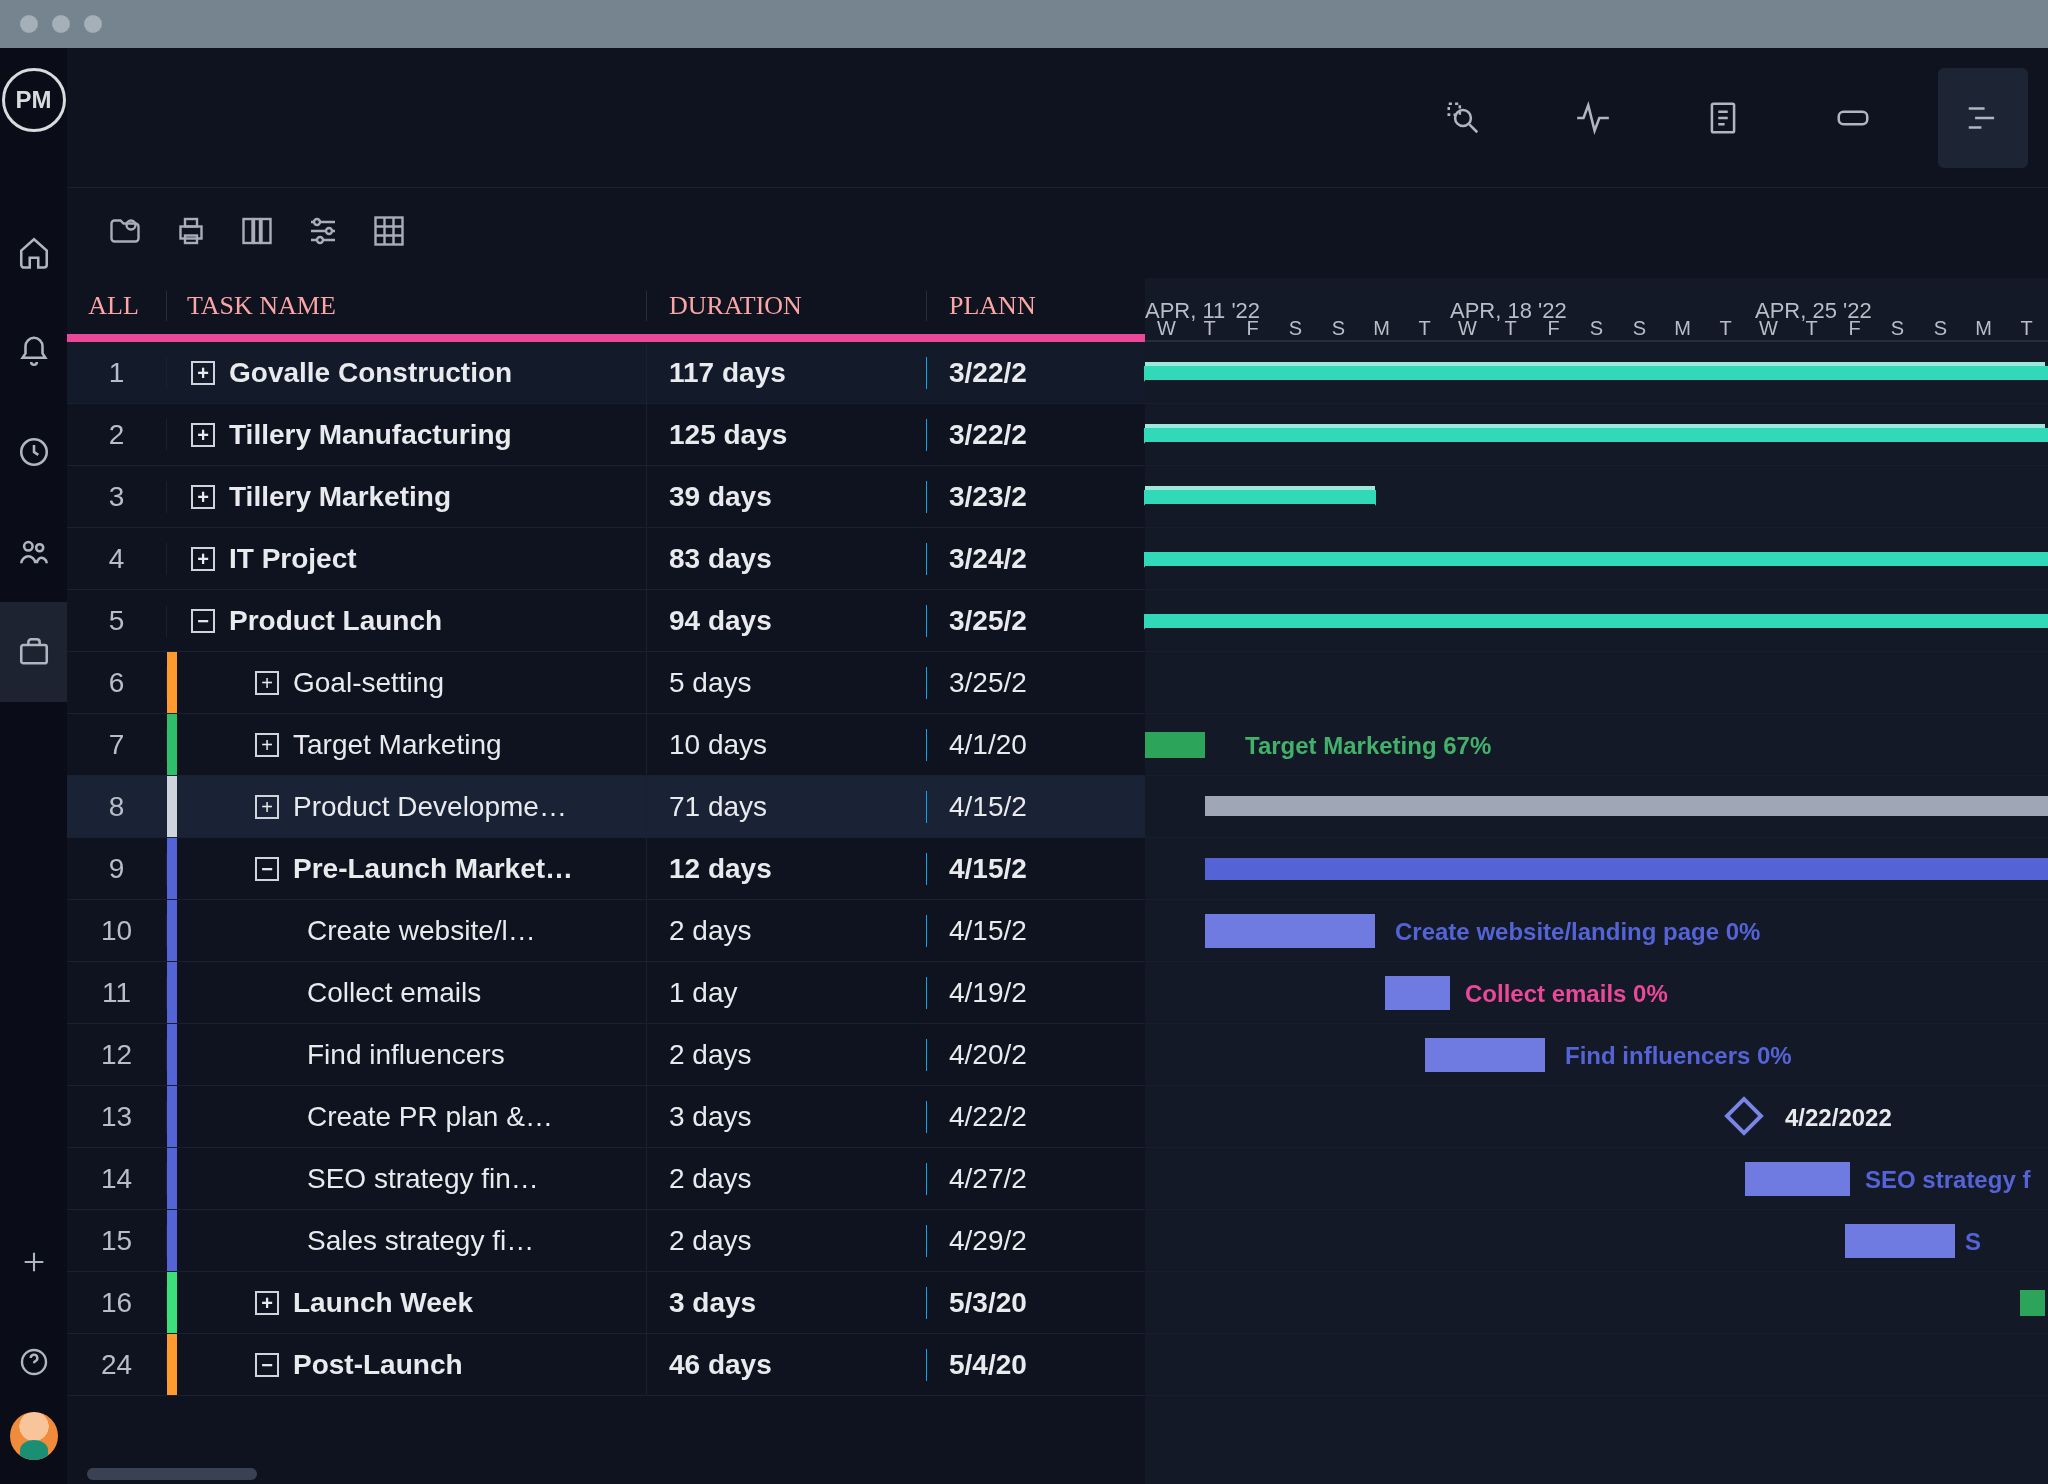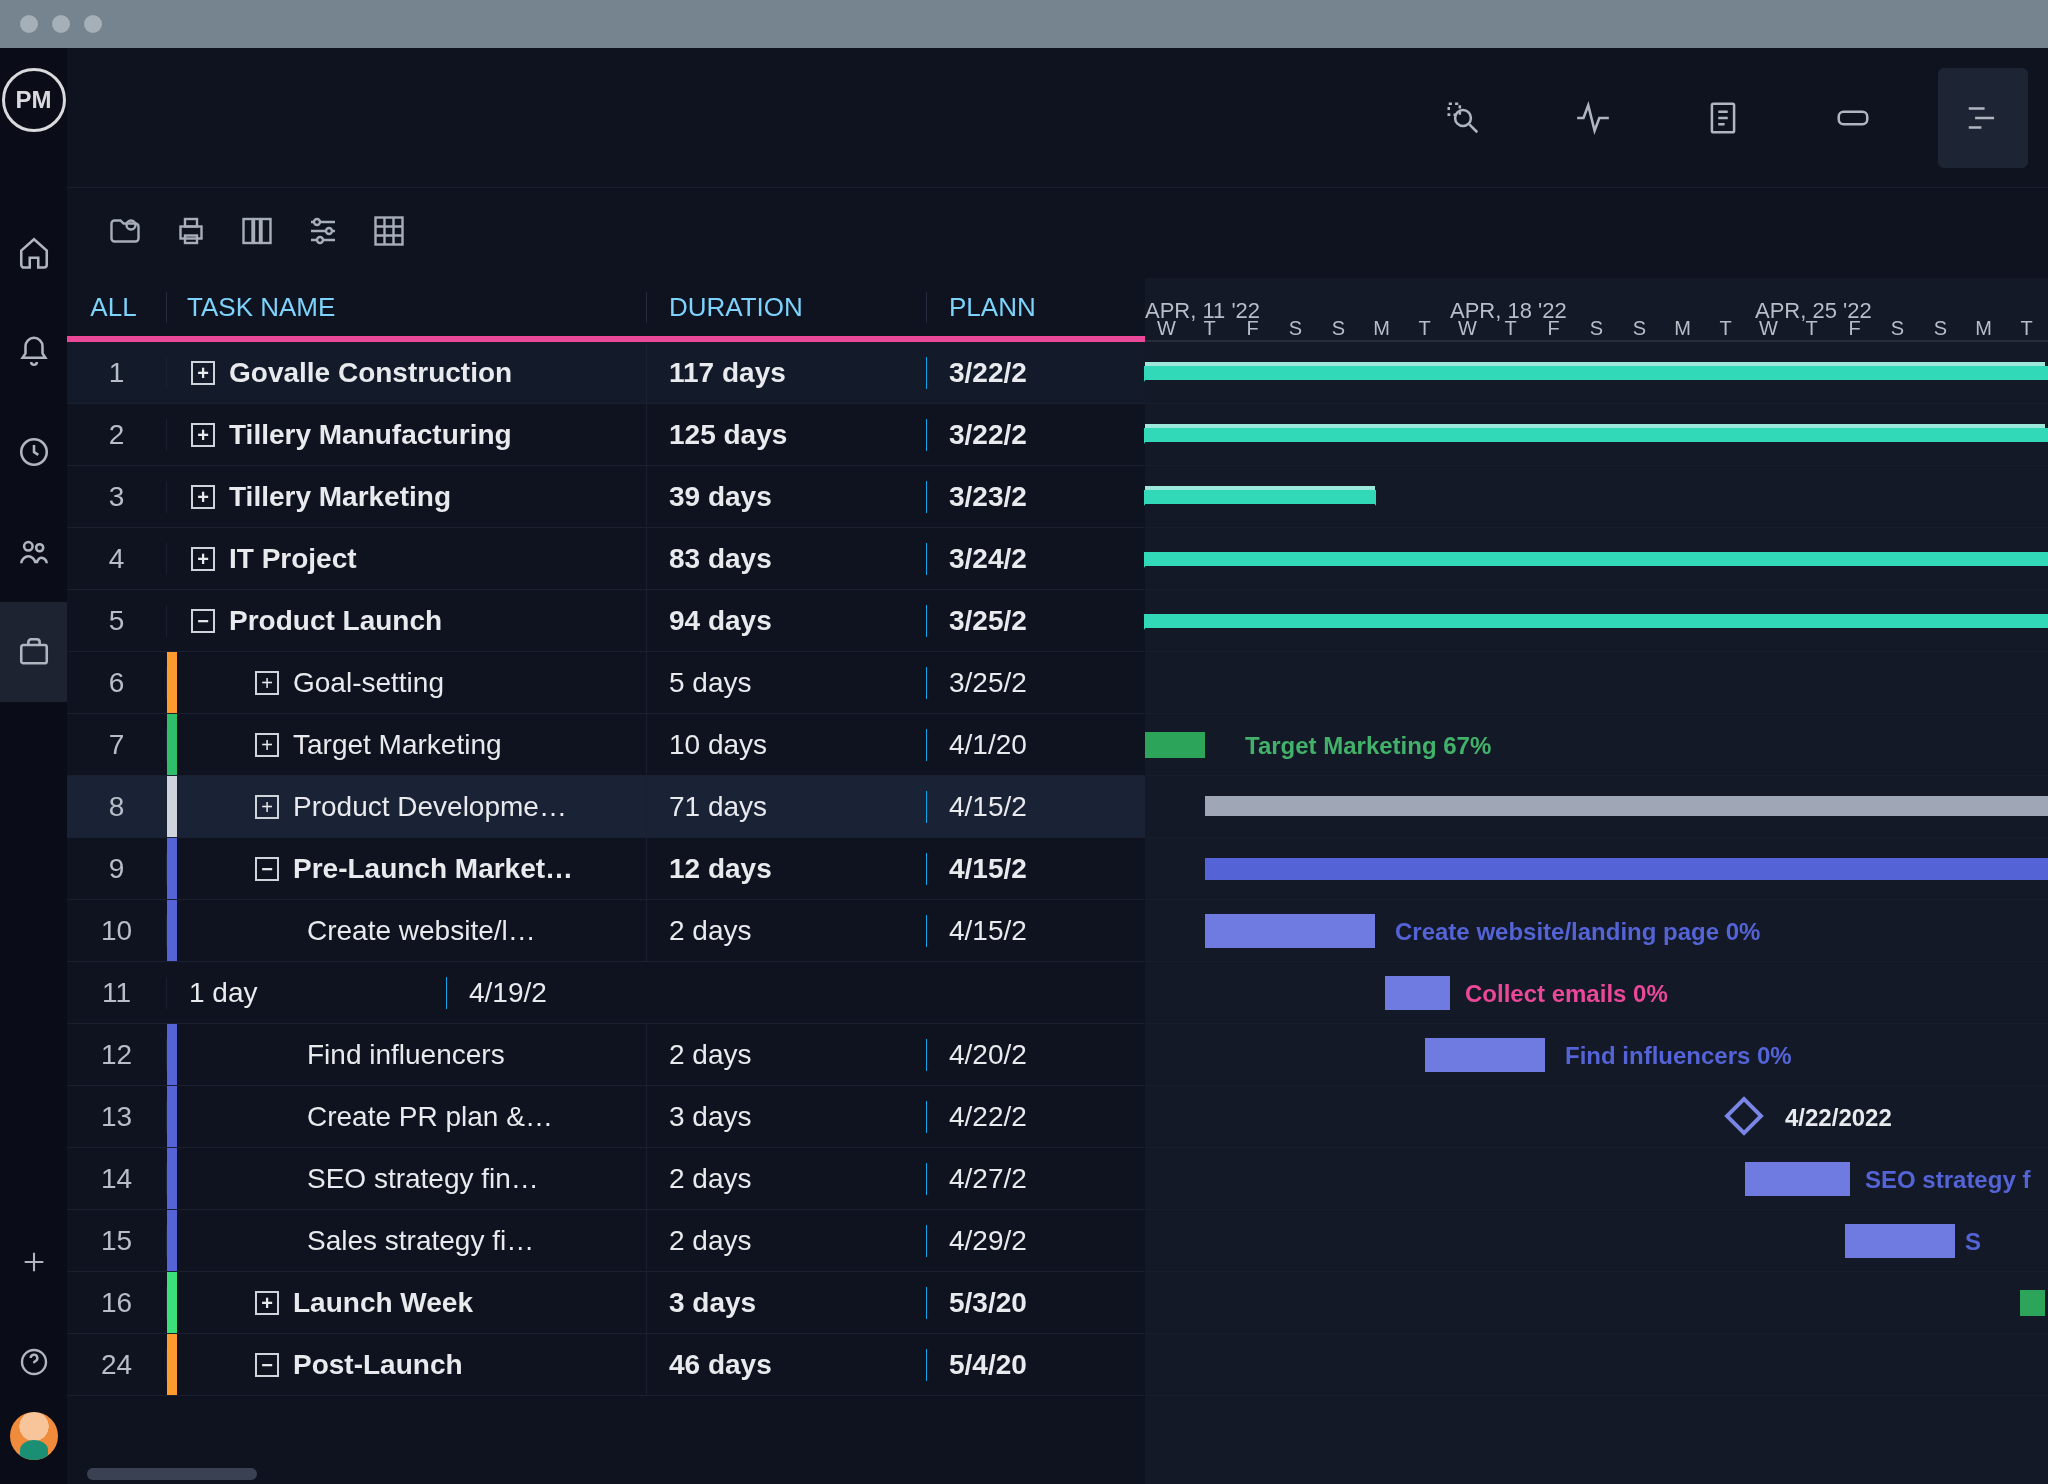--- a/index.html
+++ b/index.html
@@ -122,22 +122,23 @@
   width: 1078px;
   display:flex;
   flex-direction: column;
   position: relative;
 }
 .grid-header {
   display:flex;
   height: 64px;
   align-items:center;
   font-size: 26px;
-  color:#7dd3fc;
-  border-bottom: 6px solid #ec4899;
+  color:#fca5a5;
+  border-bottom: 8px solid #ec4899;
+  font-family: Liberation Serif, serif;
 }
 .col-id { width: 100px; text-align:center; padding-right:6px; border-right:1px solid #252c3d; }
 .col-name { width: 480px; padding-left: 20px; border-right:1px solid #252c3d; }
 .col-dur { width: 280px; padding-left: 22px; border-right:1px solid #252c3d; }
 .col-plan { flex:1; padding-left: 22px; overflow:hidden; white-space:nowrap; }
 .grid-rows { flex:1; overflow-y:hidden; }
 .grow {
   display:flex;
   height: 62px;
   align-items:center;
@@ -469,20 +470,26 @@
                 <div class="marker" style="background: rgb(84, 99, 214);"></div>
                 <div class="indent3" style="display: flex; overflow: hidden;">
                   <span style="overflow: hidden; text-overflow: ellipsis;">Create website/l…</span>
                 </div>
               </div>
               <div class="dur-cell">2 days</div>
               <div class="plan-cell">4/15/2</div>
             </div>
             <div class="grow">
               <div class="id-cell">11</div>
+              <div class="name-cell">
+                <div class="marker" style="background: rgb(84, 99, 214);"></div>
+                <div class="indent3" style="display: flex; align-items: center; overflow: hidden;">
+                  <span style="overflow: hidden; text-overflow: ellipsis;">Collect emails</span>
+                </div>
+              </div>
               <div class="dur-cell">1 day</div>
               <div class="plan-cell">4/19/2</div>
             </div>
             <div class="grow">
               <div class="id-cell">12</div>
               <div class="name-cell">
                 <div class="marker" style="background: rgb(84, 99, 214);"></div>
                 <div class="indent3" style="display: flex; align-items: center; overflow: hidden;">
                   <span style="overflow: hidden; text-overflow: ellipsis;">Find influencers</span>
                 </div>

